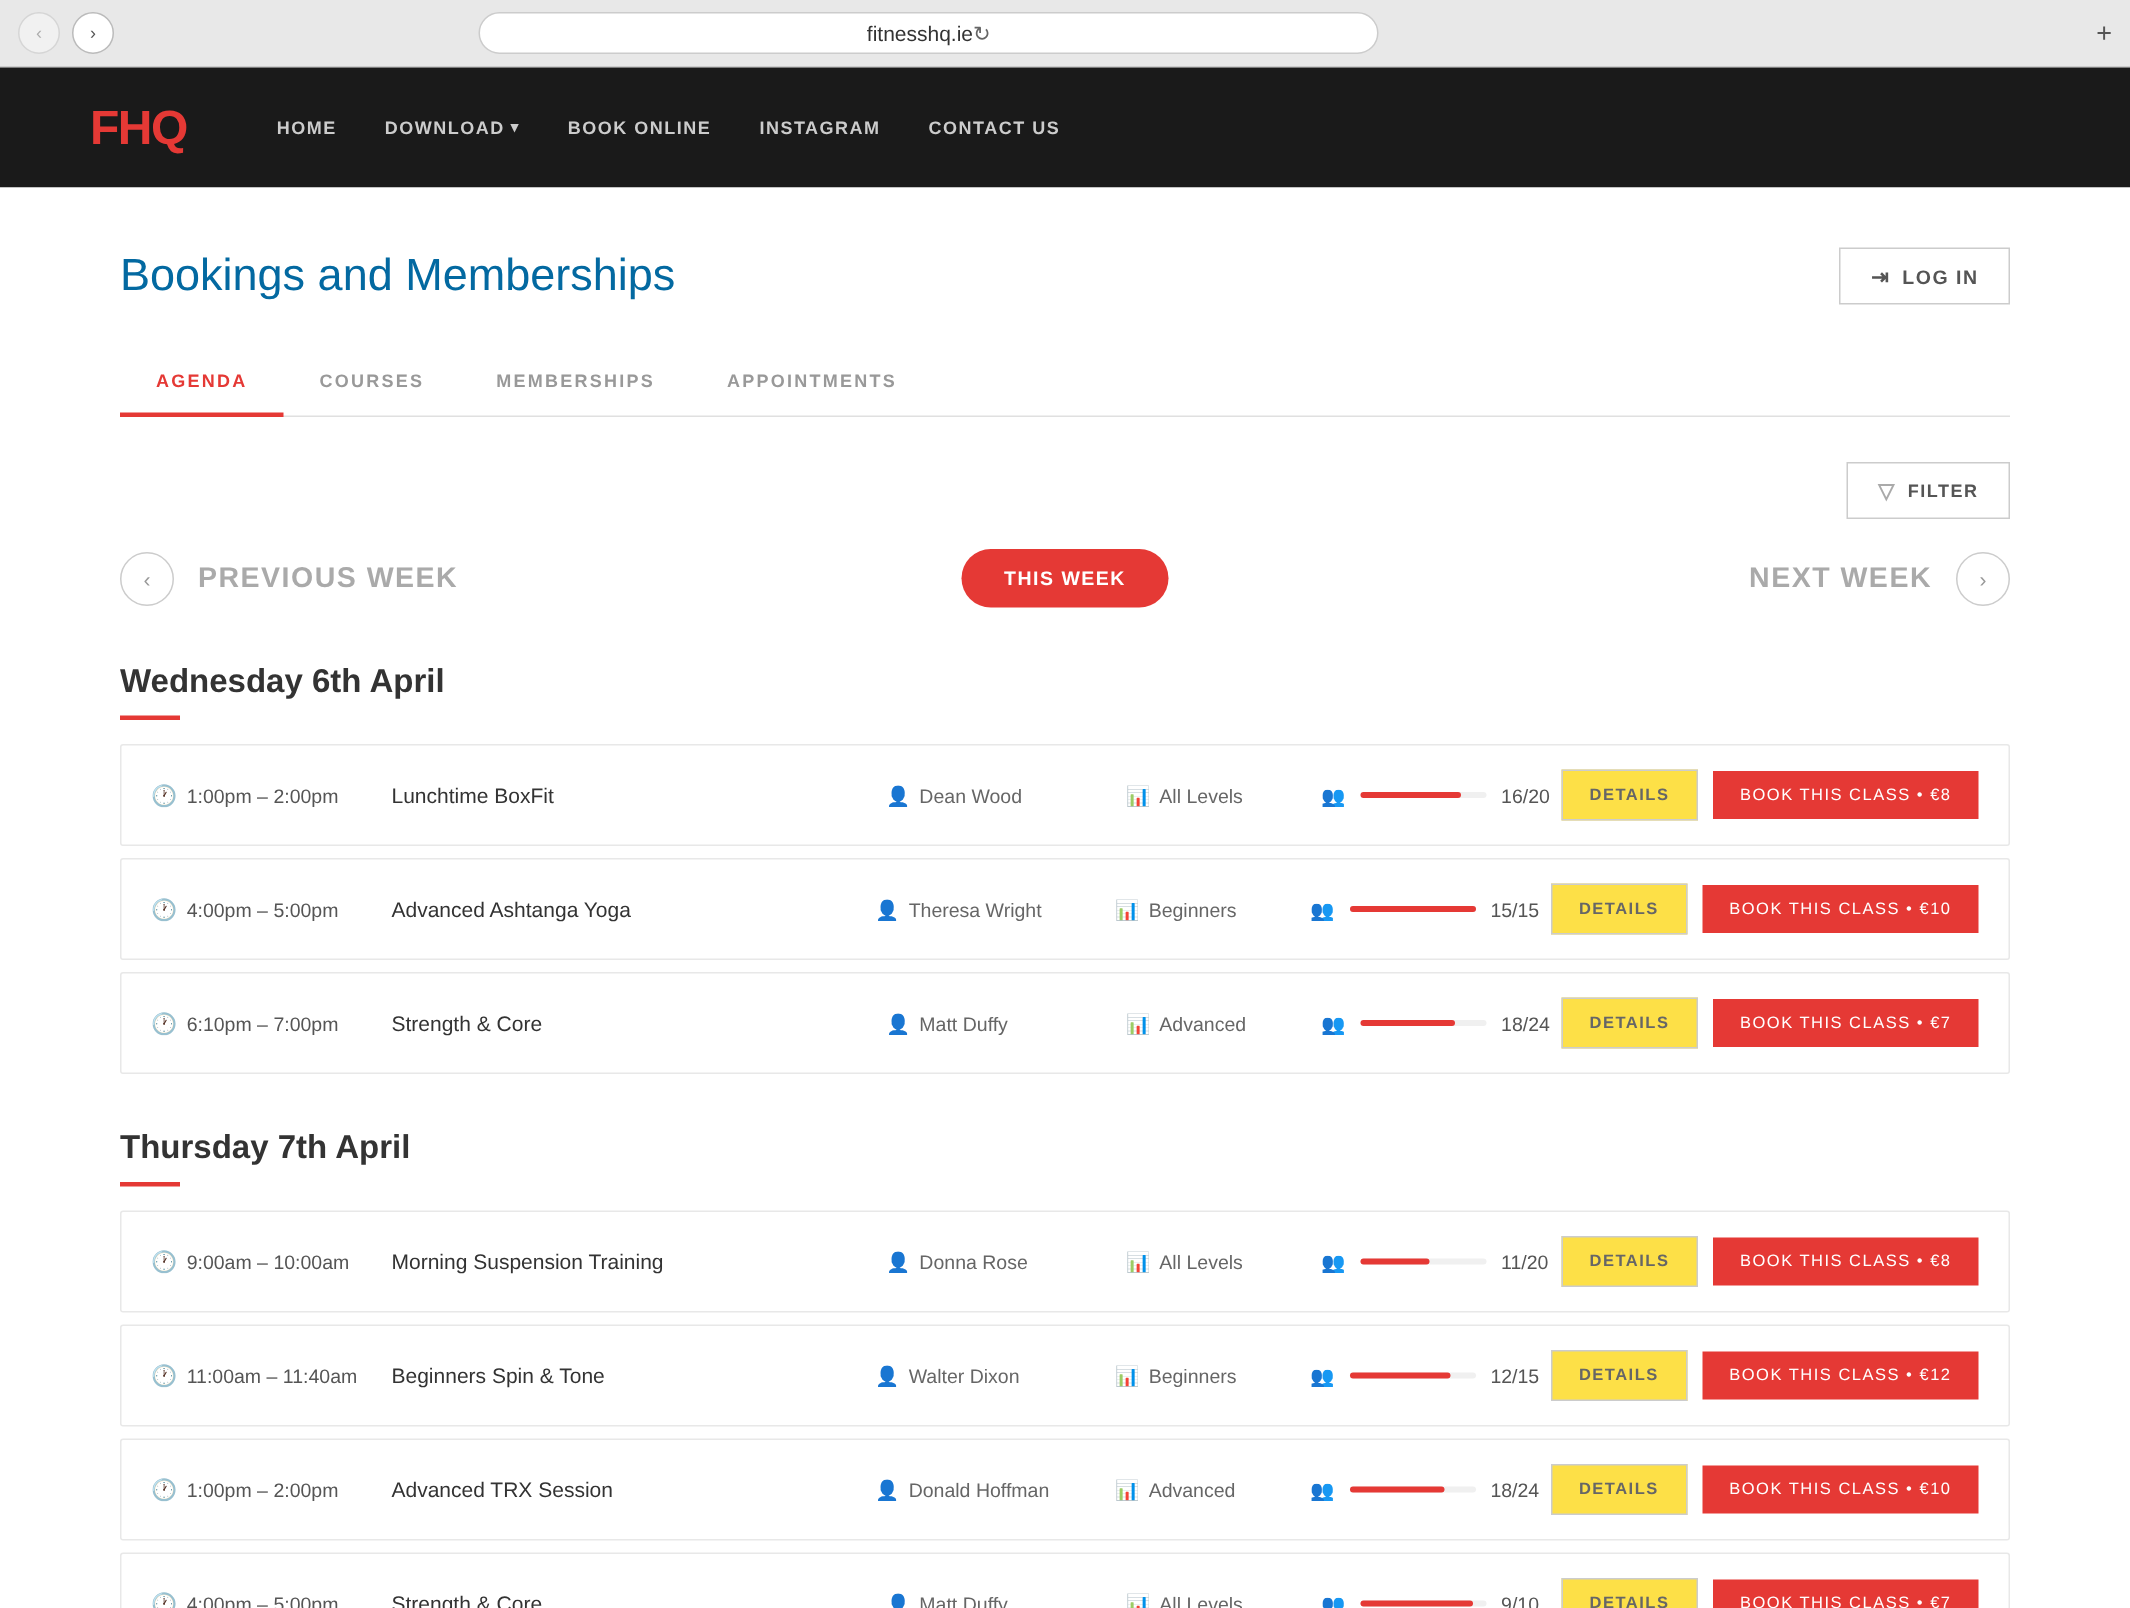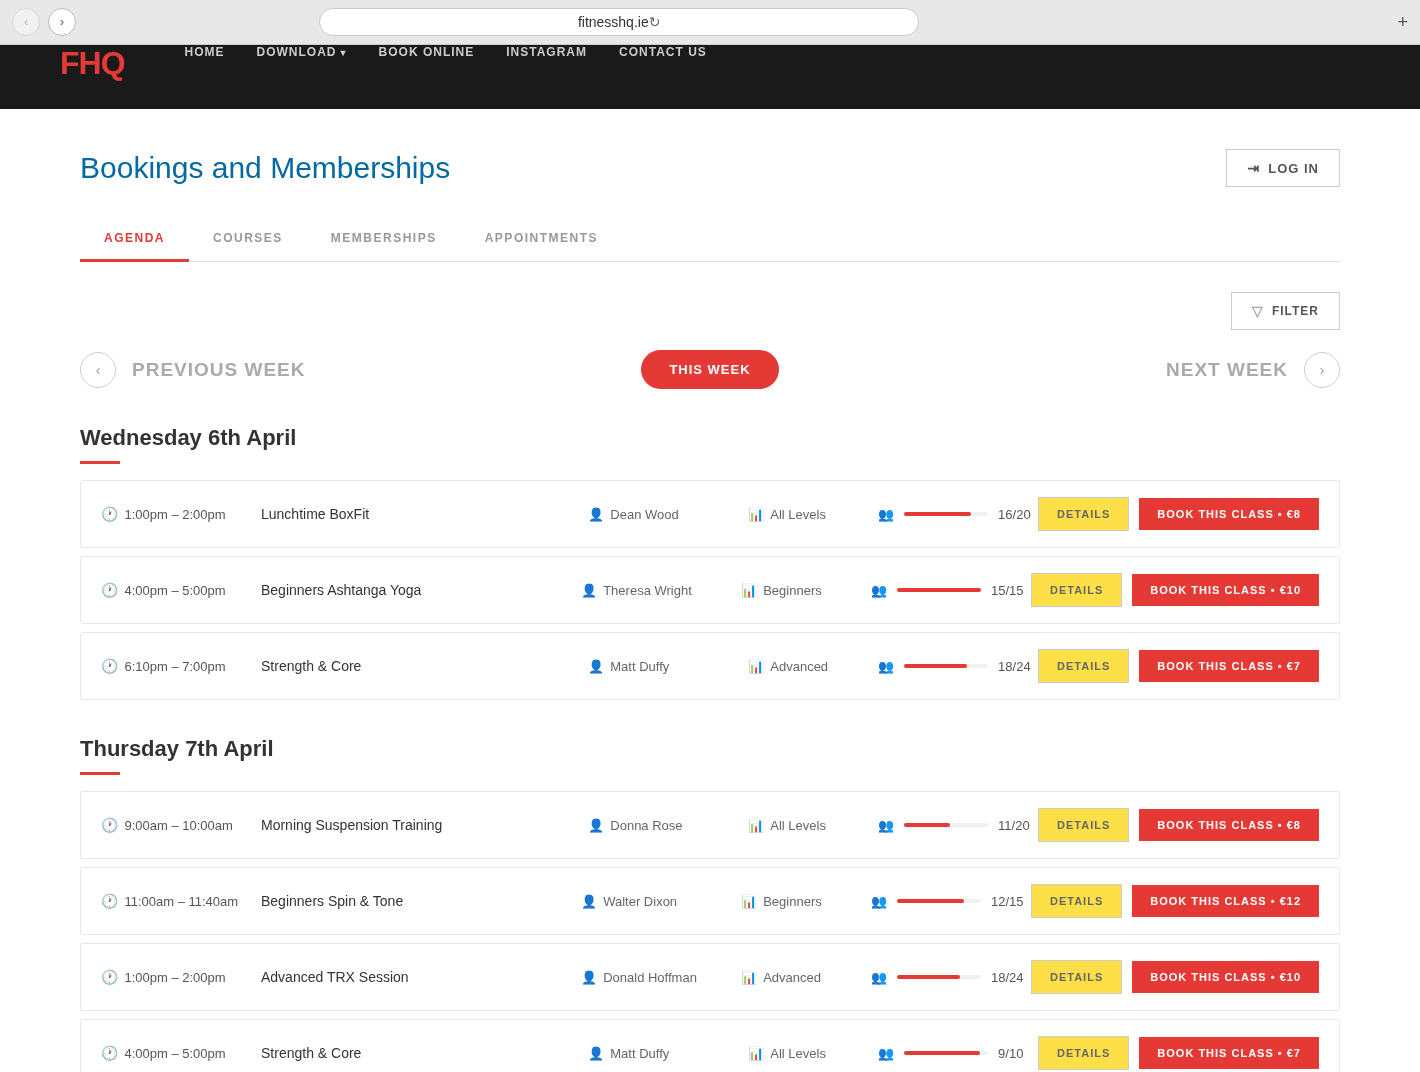--- a/index.html
+++ b/index.html
@@ -30,22 +30,22 @@
       display: flex; align-items: center; justify-content: center; gap: 0;
     }
     .browser-reload { font-size: 14px; color: #666; cursor: pointer; }
     .browser-add-tab { margin-left: auto; font-size: 18px; color: #555; cursor: pointer; }
 
     
     .site-header {
       background: #1a1a1a;
       padding: 0 60px;
       display: flex;
-      align-items: flex-start;
-      height: 64px;
+      align-items: center;
+      height: 80px;
     }
     .site-logo {
       color: #fff;
       font-size: 32px;
       font-weight: 900;
       letter-spacing: -1px;
       margin-right: 60px;
     }
     .site-logo span { color: #e53935; }
     .site-nav {
@@ -271,21 +271,21 @@
       text-transform: uppercase;
       cursor: pointer;
       margin-right: 10px;
     }
     .book-btn {
       background: #e53935;
       color: #fff;
       border: none;
       padding: 10px 18px;
       font-size: 11px;
-      font-weight: 700;
+      font-weight: 400;
       letter-spacing: 1px;
       text-transform: uppercase;
       cursor: pointer;
       white-space: nowrap;
     }
   </style>
 </head>
 <body>
 
 <div class="browser-chrome">
@@ -375,21 +375,21 @@
         <span class="capacity-text">16/20</span>
       </div>
       <button class="details-btn">DETAILS</button>
       <button class="book-btn">BOOK THIS CLASS • €8</button>
     </div>
         <div class="class-row">
       <div class="class-time">
         <span class="clock-icon">🕐</span>
         <span>4:00pm – 5:00pm</span>
       </div>
-      <div class="class-name">Beginners Ashtanga Yoga</div>
+      <div class="class-name">Advanced Ashtanga Yoga</div>
       <div class="class-instructor">
         <span class="person-icon">👤</span>
         <span>Theresa Wright</span>
       </div>
       <div class="class-level">
         <span class="bars-icon">📊</span>
         <span>Beginners</span>
       </div>
       <div class="class-capacity">
         <span class="person-icon">👥</span>

